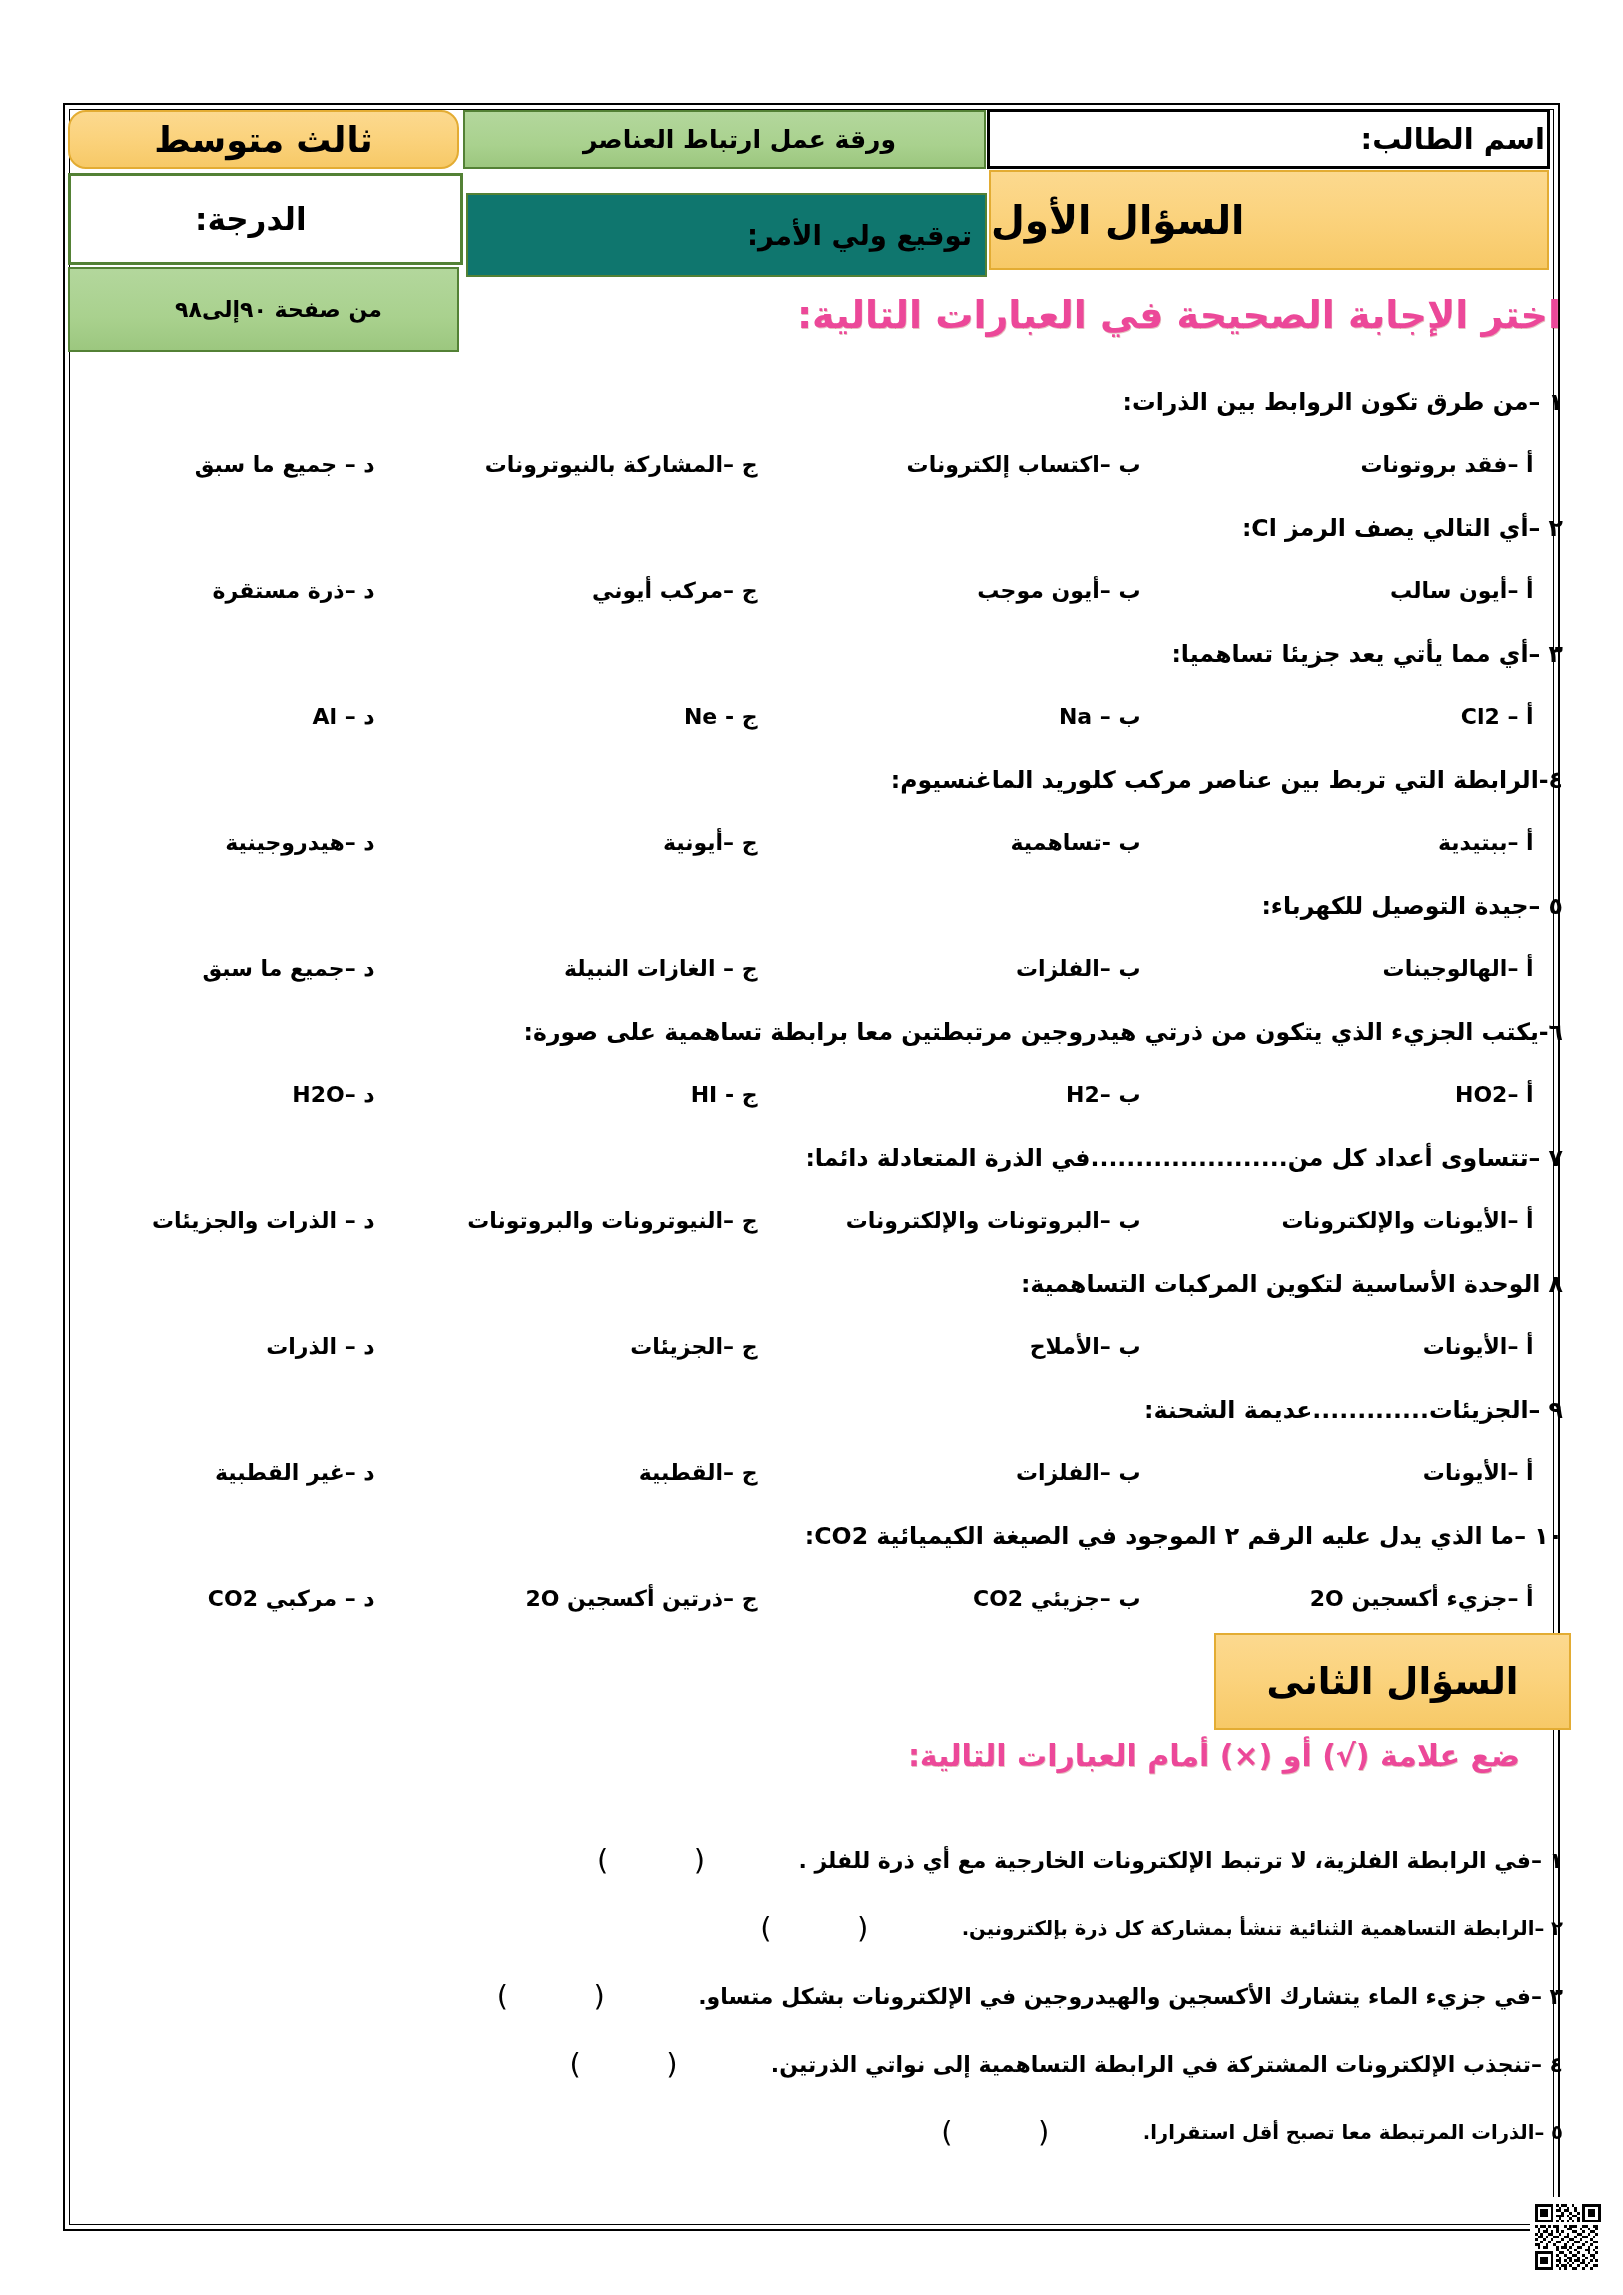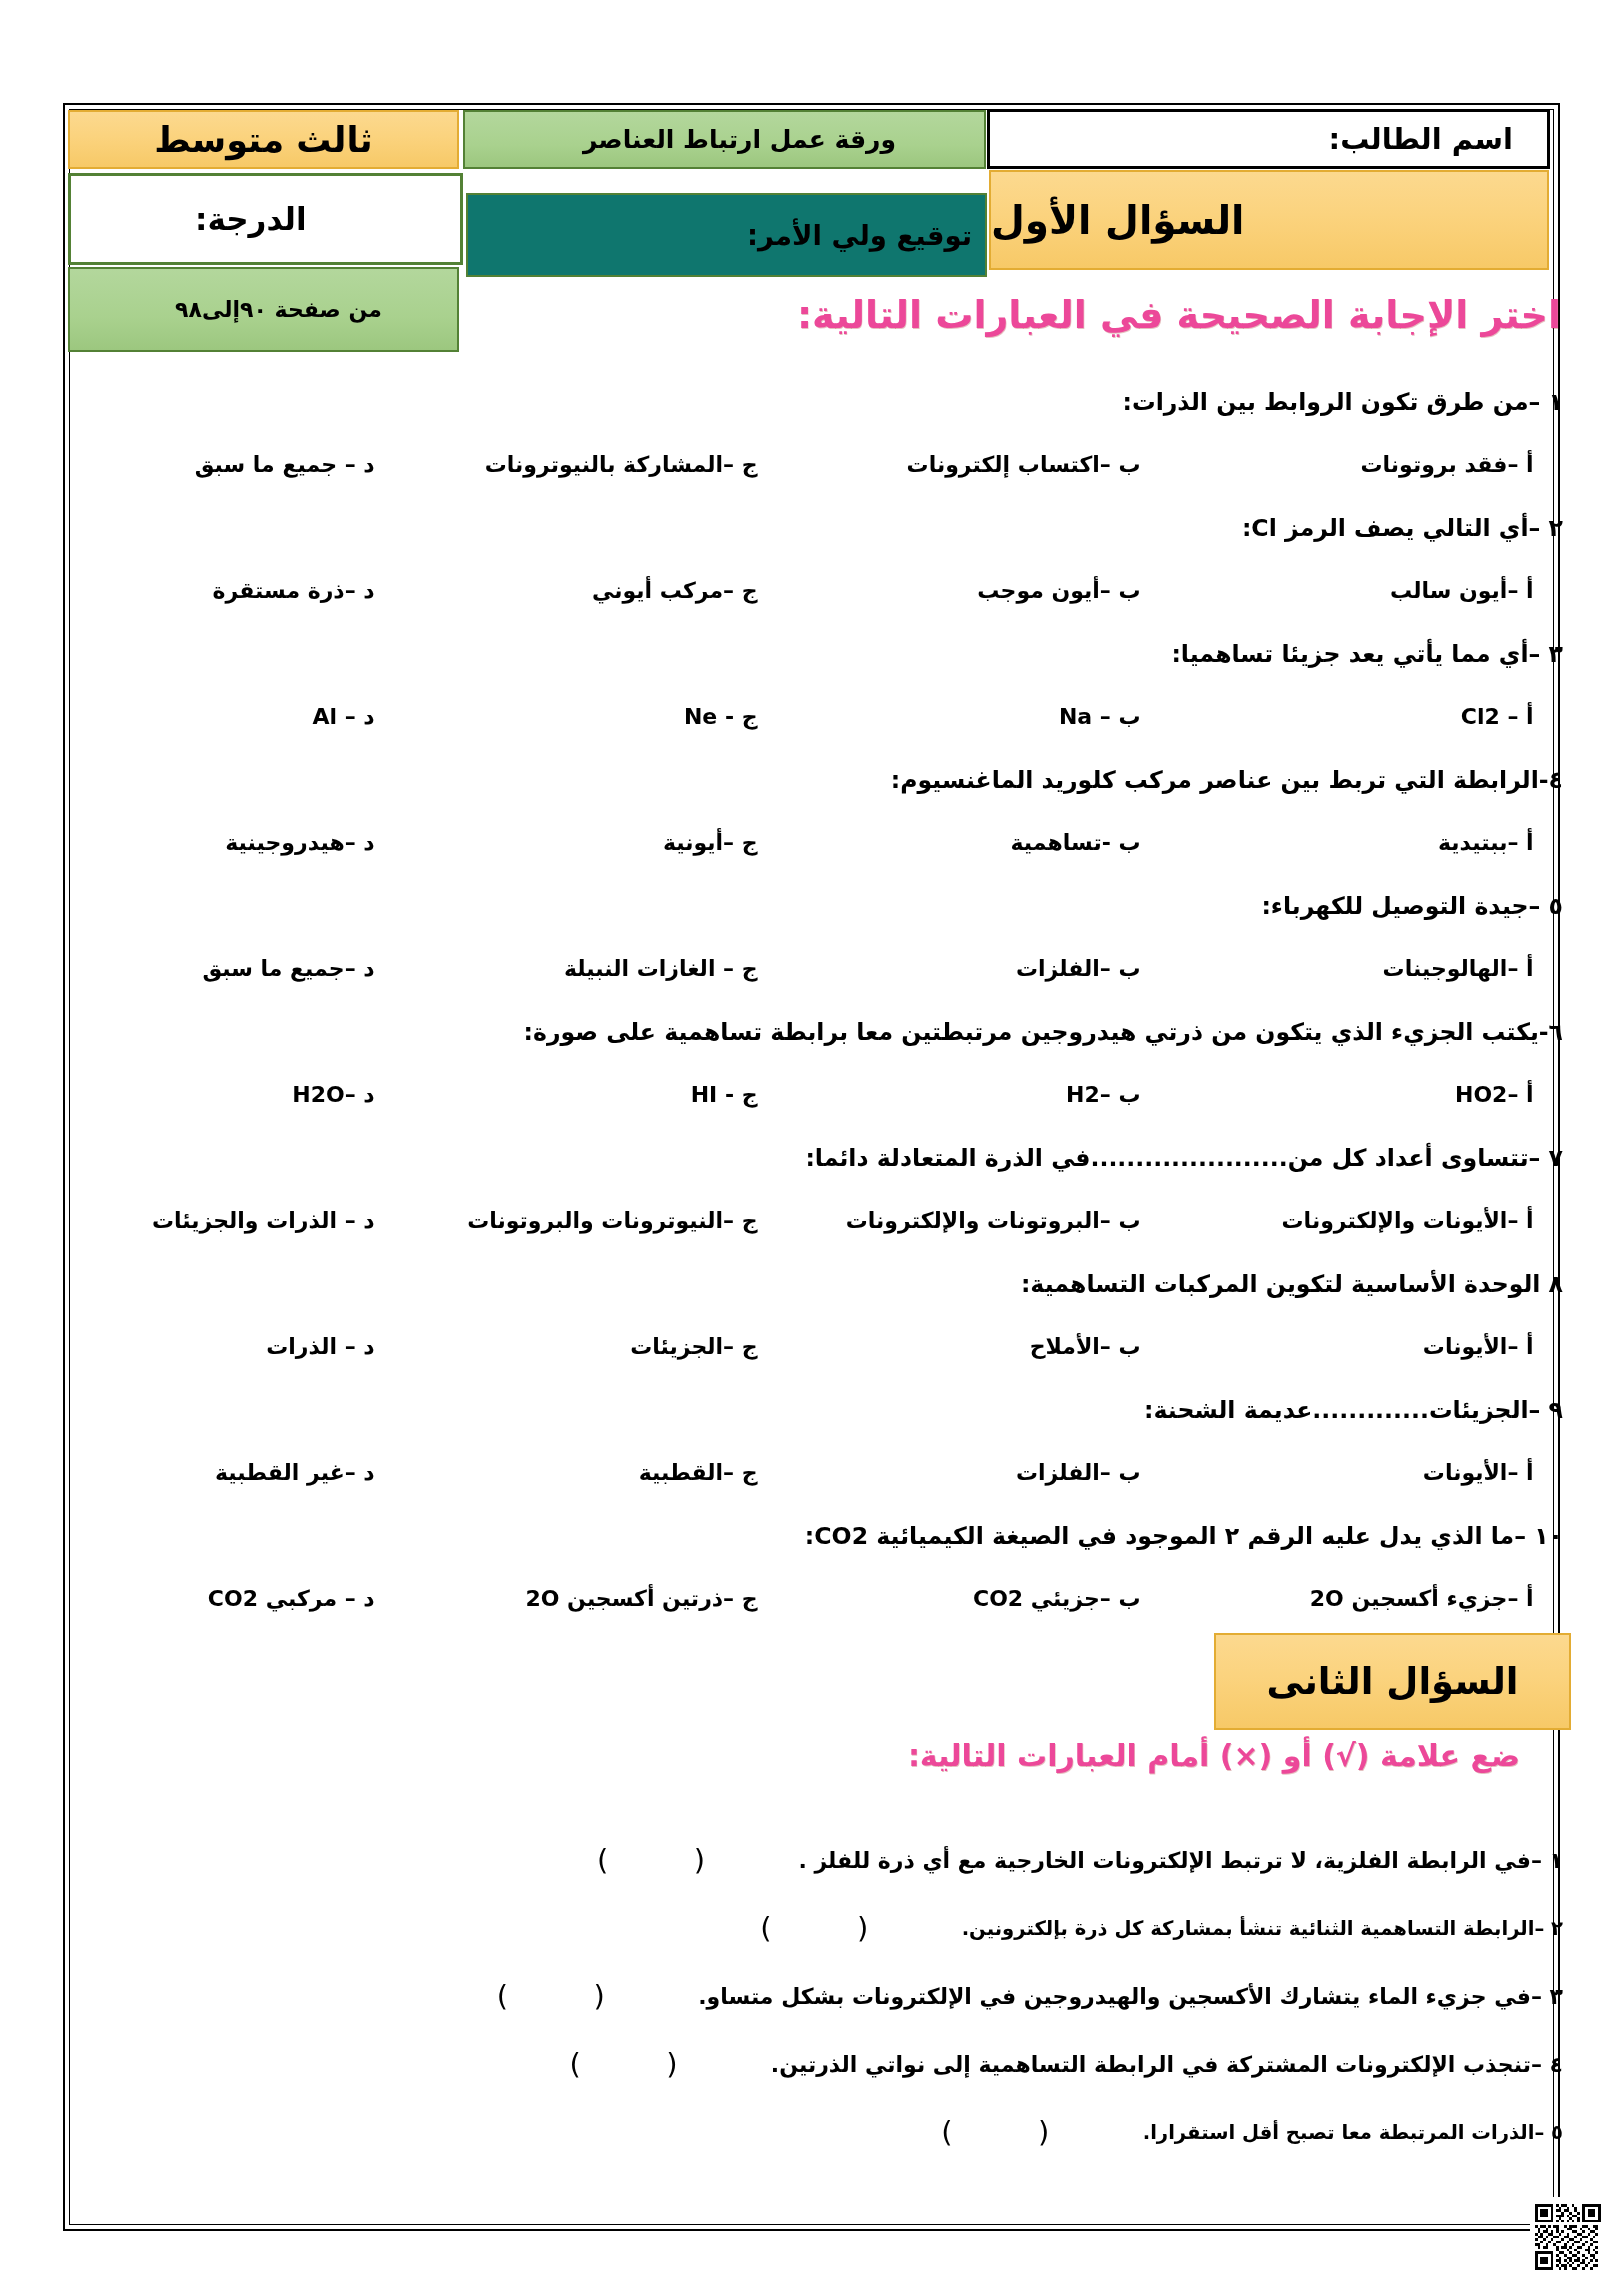--- a/index.html
+++ b/index.html
@@ -30,23 +30,23 @@
   }
   .orange-box {
     background: linear-gradient(180deg, #fcd98f 0%, #fbd37e 45%, #f7c967 100%);
     border: 2px solid #e3ac33;
   }
   .green-box {
     background: linear-gradient(180deg, #b3d79c 0%, #a9d18e 60%, #9cc77f 100%);
     border: 2px solid #538135;
     padding-left: 30px;
   }
-  .cell-grade-level { left: 68px; top: 110px; width: 391px; height: 59px; justify-content: center; font-size: 35px; }
+  .cell-grade-level { left: 68px; top: 110px; width: 391px; height: 59px; justify-content: center; font-size: 35px; border-radius: 18px; }
   .cell-worksheet   { left: 463px; top: 110px; width: 523px; height: 59px; justify-content: center; font-size: 25px; }
-  .cell-student     { left: 987px; top: 109px; width: 563px; height: 60px; border: 3.3px solid #000; background:#fff; justify-content: flex-start; padding-right: 34px; font-size: 29px; }
+  .cell-student     { left: 987px; top: 109px; width: 563px; height: 60px; border: 3.3px solid #000; background:#fff; justify-content: flex-start; padding-right: 2px; font-size: 29px; }
   .cell-grade       { left: 68px; top: 173px; width: 395px; height: 92px; border: 3.3px solid #538135; background:#fff; justify-content: center; padding-right: 29.4px; font-size: 31px; }
   .cell-signature   { left: 466px; top: 193px; width: 521px; height: 84px; border: 2.6px solid #538135; background:#0f766e; justify-content: flex-start; padding-right: 13px; font-size: 27.5px; }
   .cell-q1title     { left: 989px; top: 170px; width: 560px; height: 100px; justify-content: flex-end; font-size: 39px; }
   .cell-pages       { left: 68px; top: 267px; width: 391px; height: 85px; justify-content: center; font-size: 22px; }
 
   .red-heading {
     position: absolute;
     color: #ec4899;
     font-weight: 700;
     white-space: nowrap;

